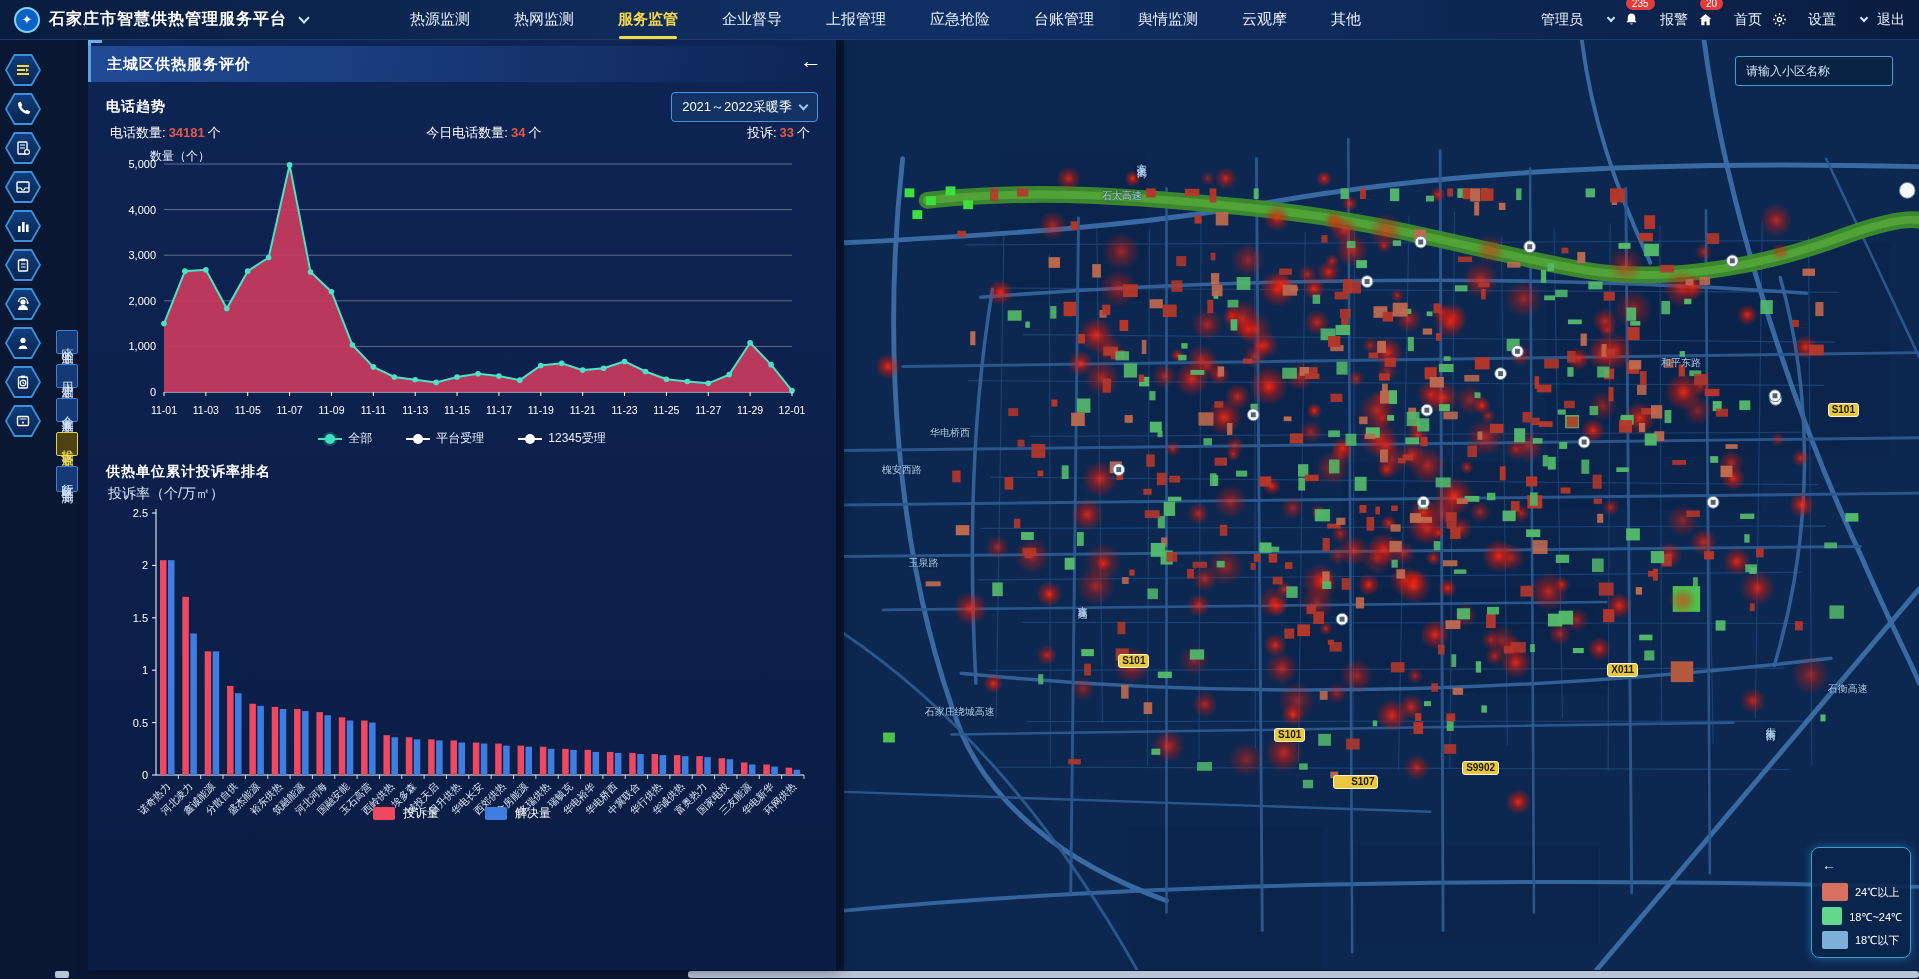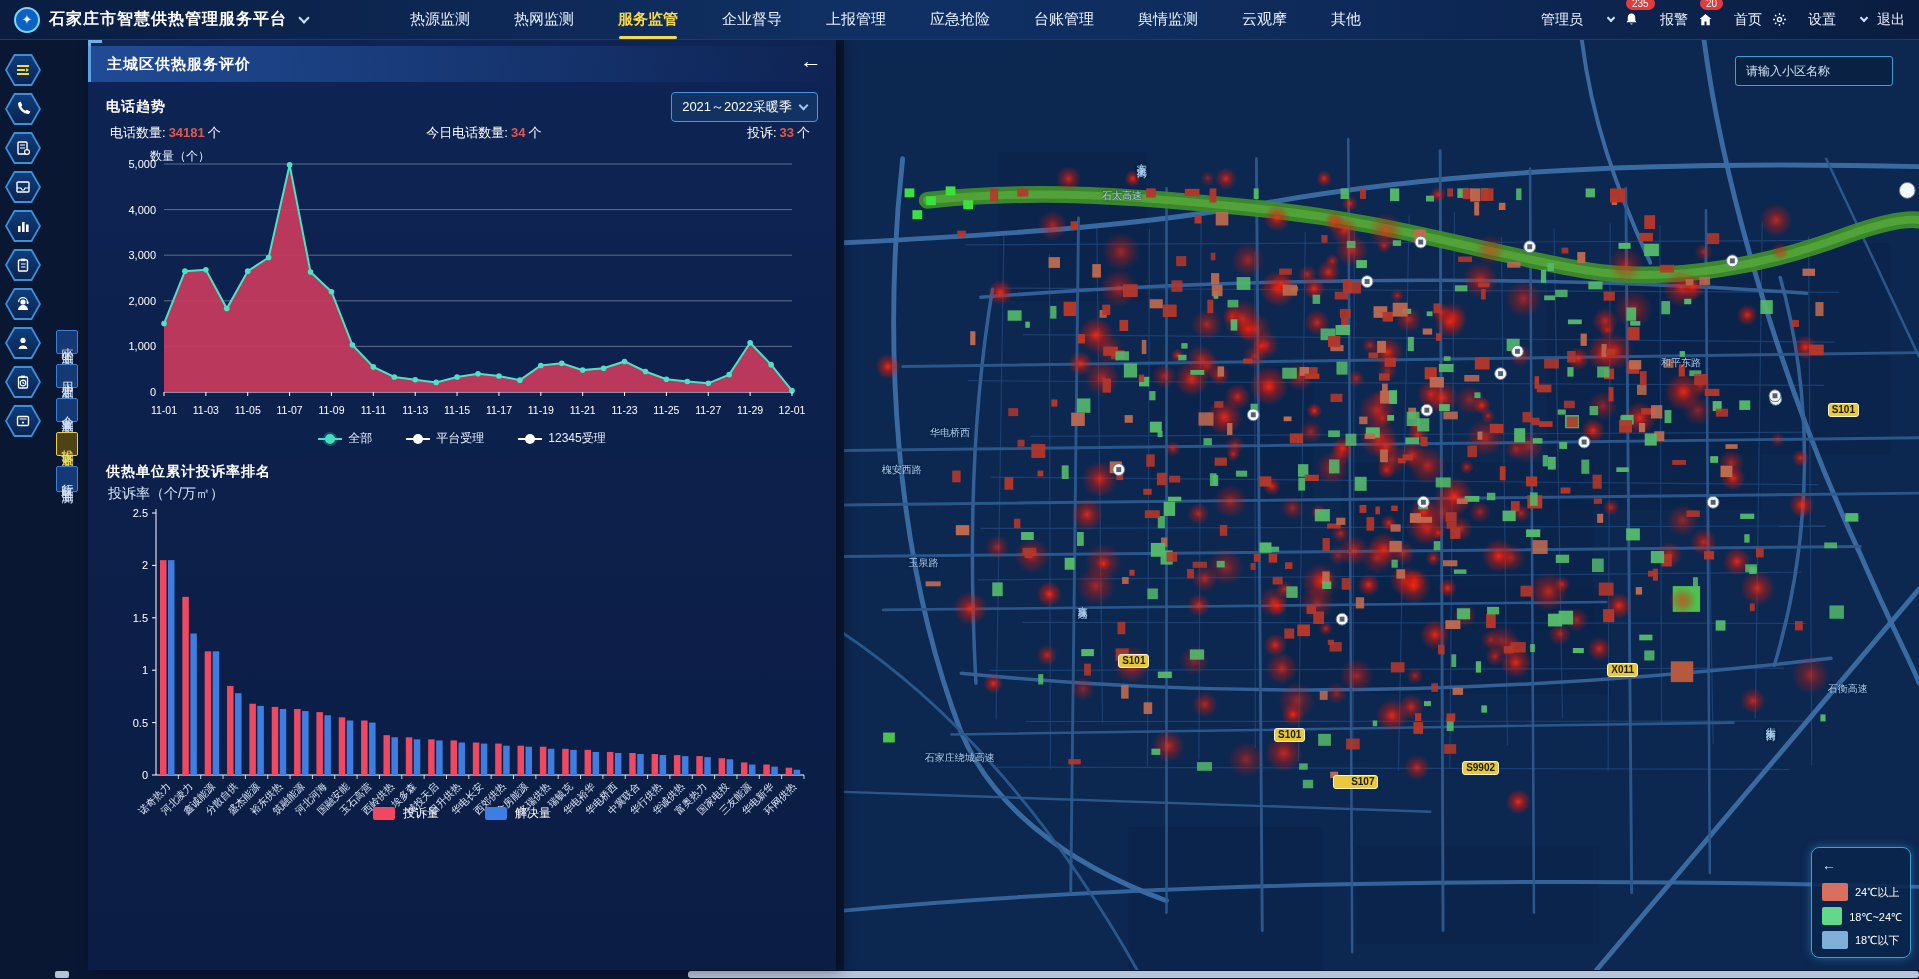--- a/index.html
+++ b/index.html
@@ -1279,21 +1279,21 @@
           <circle cx="1088" cy="152" r="8" fill="#f4f7fa" stroke="#6a7c90" stroke-width="1"></circle>
         </svg>
       <div id="mapLabels">
           <span class="road-label" style="left: 24%; top: 16%;">石太高速</span>
           <span class="road-label vert" style="left: 27%; top: 12.5%;">友谊北大街</span>
           <span class="road-label" style="left: 76%; top: 34%;">和平东路</span>
           <span class="road-label" style="left: 8%; top: 41.5%;">华电桥西</span>
           <span class="road-label" style="left: 3.5%; top: 45.5%;">槐安西路</span>
           <span class="road-label" style="left: 6%; top: 55.5%;">玉泉路</span>
           <span class="road-label vert" style="left: 21.5%; top: 60%;">京珠高速</span>
-          <span class="road-label" style="left: 7.5%; top: 71.5%; margin-top: 46px;">石家庄绕城高速</span>
+          <span class="road-label" style="left: 7.5%; top: 71.5%;">石家庄绕城高速</span>
           <span class="road-label vert" style="left: 85.5%; top: 73%;">太行南大街</span>
           <span class="road-label" style="left: 91.5%; top: 69%;">石衡高速</span>
           <span class="road-badge" style="left: 25.5%; top: 66%;">S101</span>
           <span class="road-badge" style="left: 40%; top: 74%;">S101</span>
           <span class="road-badge" style="left: 45.5%; top: 79%; padding-left: 17px;">S107</span>
           <span class="road-badge" style="left: 57.5%; top: 77.5%;">S9902</span>
           <span class="road-badge" style="left: 71%; top: 67%;">X011</span>
           <span class="road-badge" style="left: 91.5%; top: 39%;">S101</span>
         </div>
       <input class="map-search" placeholder="请输入小区名称" style="">

